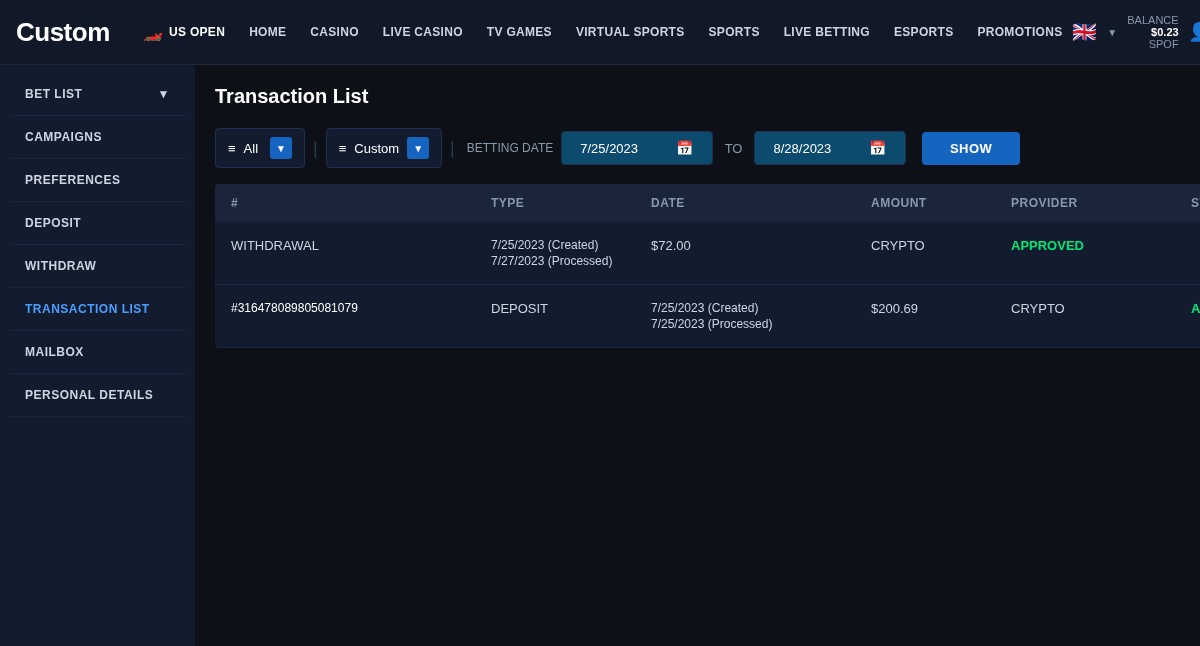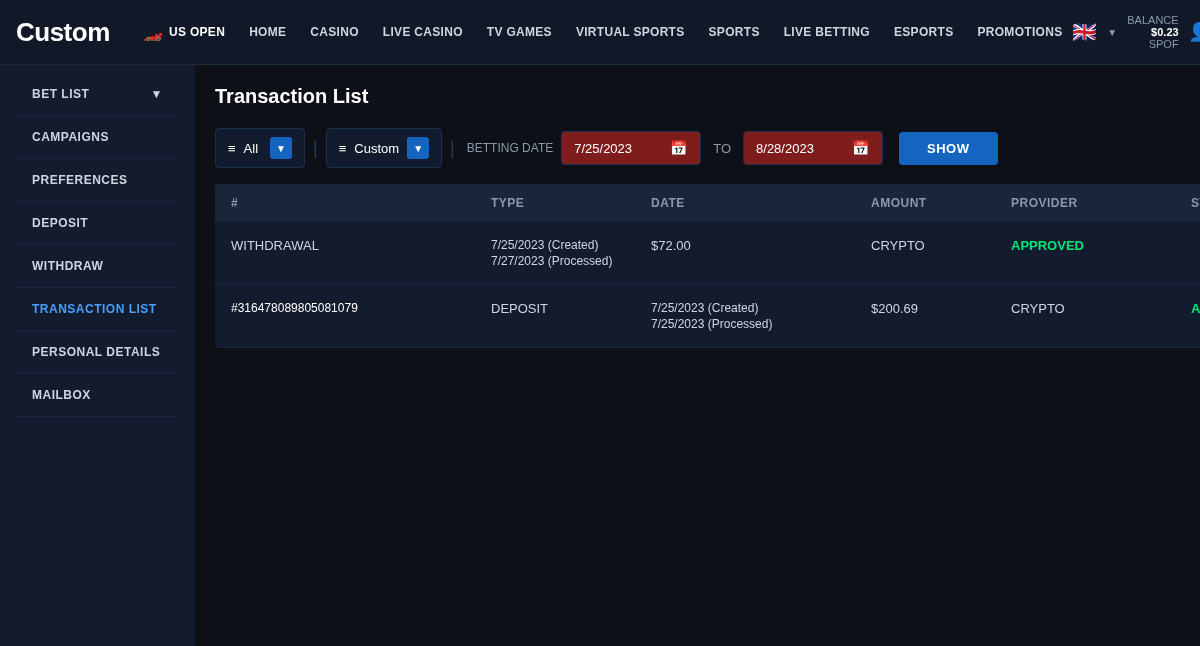--- a/index.html
+++ b/index.html
@@ -79,21 +79,21 @@
       display: flex;
       min-height: 581px;
       background: #0d1117;
     }
 
     
     .sidebar {
       width: 195px;
       background: #131c2e;
       flex-shrink: 0;
-      padding: 8px 16px;
+      padding: 8px 9px;
     }
     .sidebar-item {
       padding: 14px 16px;
       font-size: 12px;
       font-weight: 600;
       color: #cdd6e0;
       cursor: pointer;
       text-transform: uppercase;
       letter-spacing: 0.5px;
       border-bottom: 1px solid #1a2540;
@@ -181,24 +181,24 @@
       font-size: 10px;
       margin-left: auto;
     }
     .select-date-label {
       font-size: 12px;
       color: #8899aa;
       white-space: nowrap;
       margin-left: 4px;
     }
     .date-input {
-      background: #7f1d1d;
+      background: #0c4a6e;
       border: 1px solid #1e3050;
       color: #fff;
-      padding: 8px 12px;
+      padding: 8px 18px;
       border-radius: 4px;
       font-size: 13px;
       display: flex;
       align-items: center;
       gap: 6px;
       min-width: 140px;
     }
     .date-input input {
       background: transparent;
       border: none;
@@ -329,24 +329,24 @@
     <div class="sidebar-item">
       <span>DEPOSIT</span>
     </div>
     <div class="sidebar-item">
       <span>WITHDRAW</span>
     </div>
     <div class="sidebar-item active">
       <span>TRANSACTION LIST</span>
     </div>
     <div class="sidebar-item">
+      <span>MAILBOX</span>
+    </div>
+    <div class="sidebar-item">
       <span>PERSONAL DETAILS</span>
-    </div>
-    <div class="sidebar-item">
-      <span>MAILBOX</span>
     </div>
   </div>
 
   <div class="main">
     <div class="page-title">Transaction List</div>
 
     <div class="filter-bar">
       <div class="filter-select">
         <span>≡</span>
         <span>All</span>

